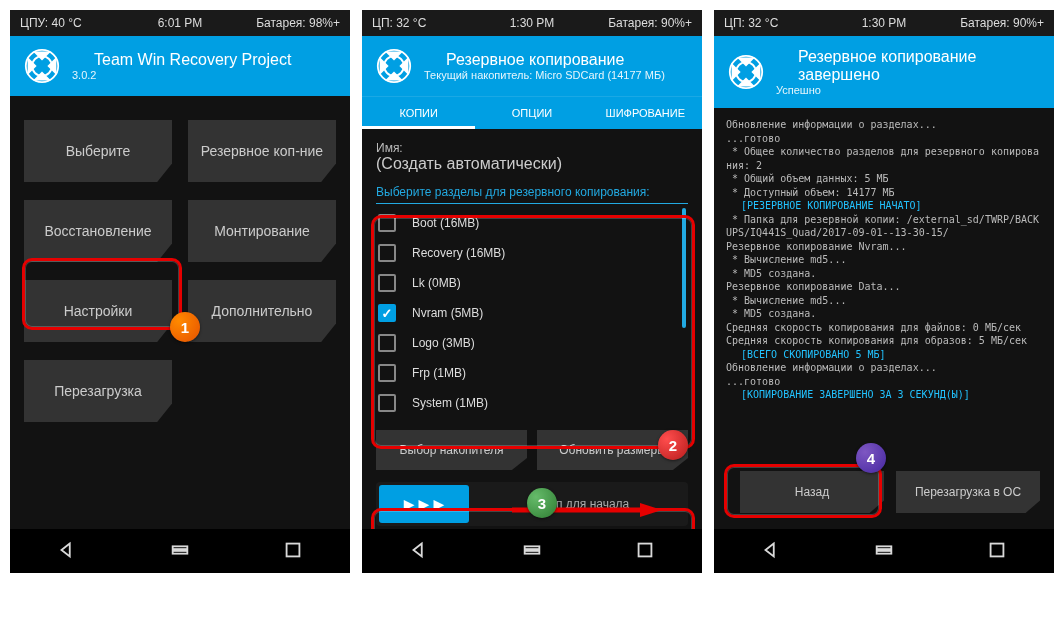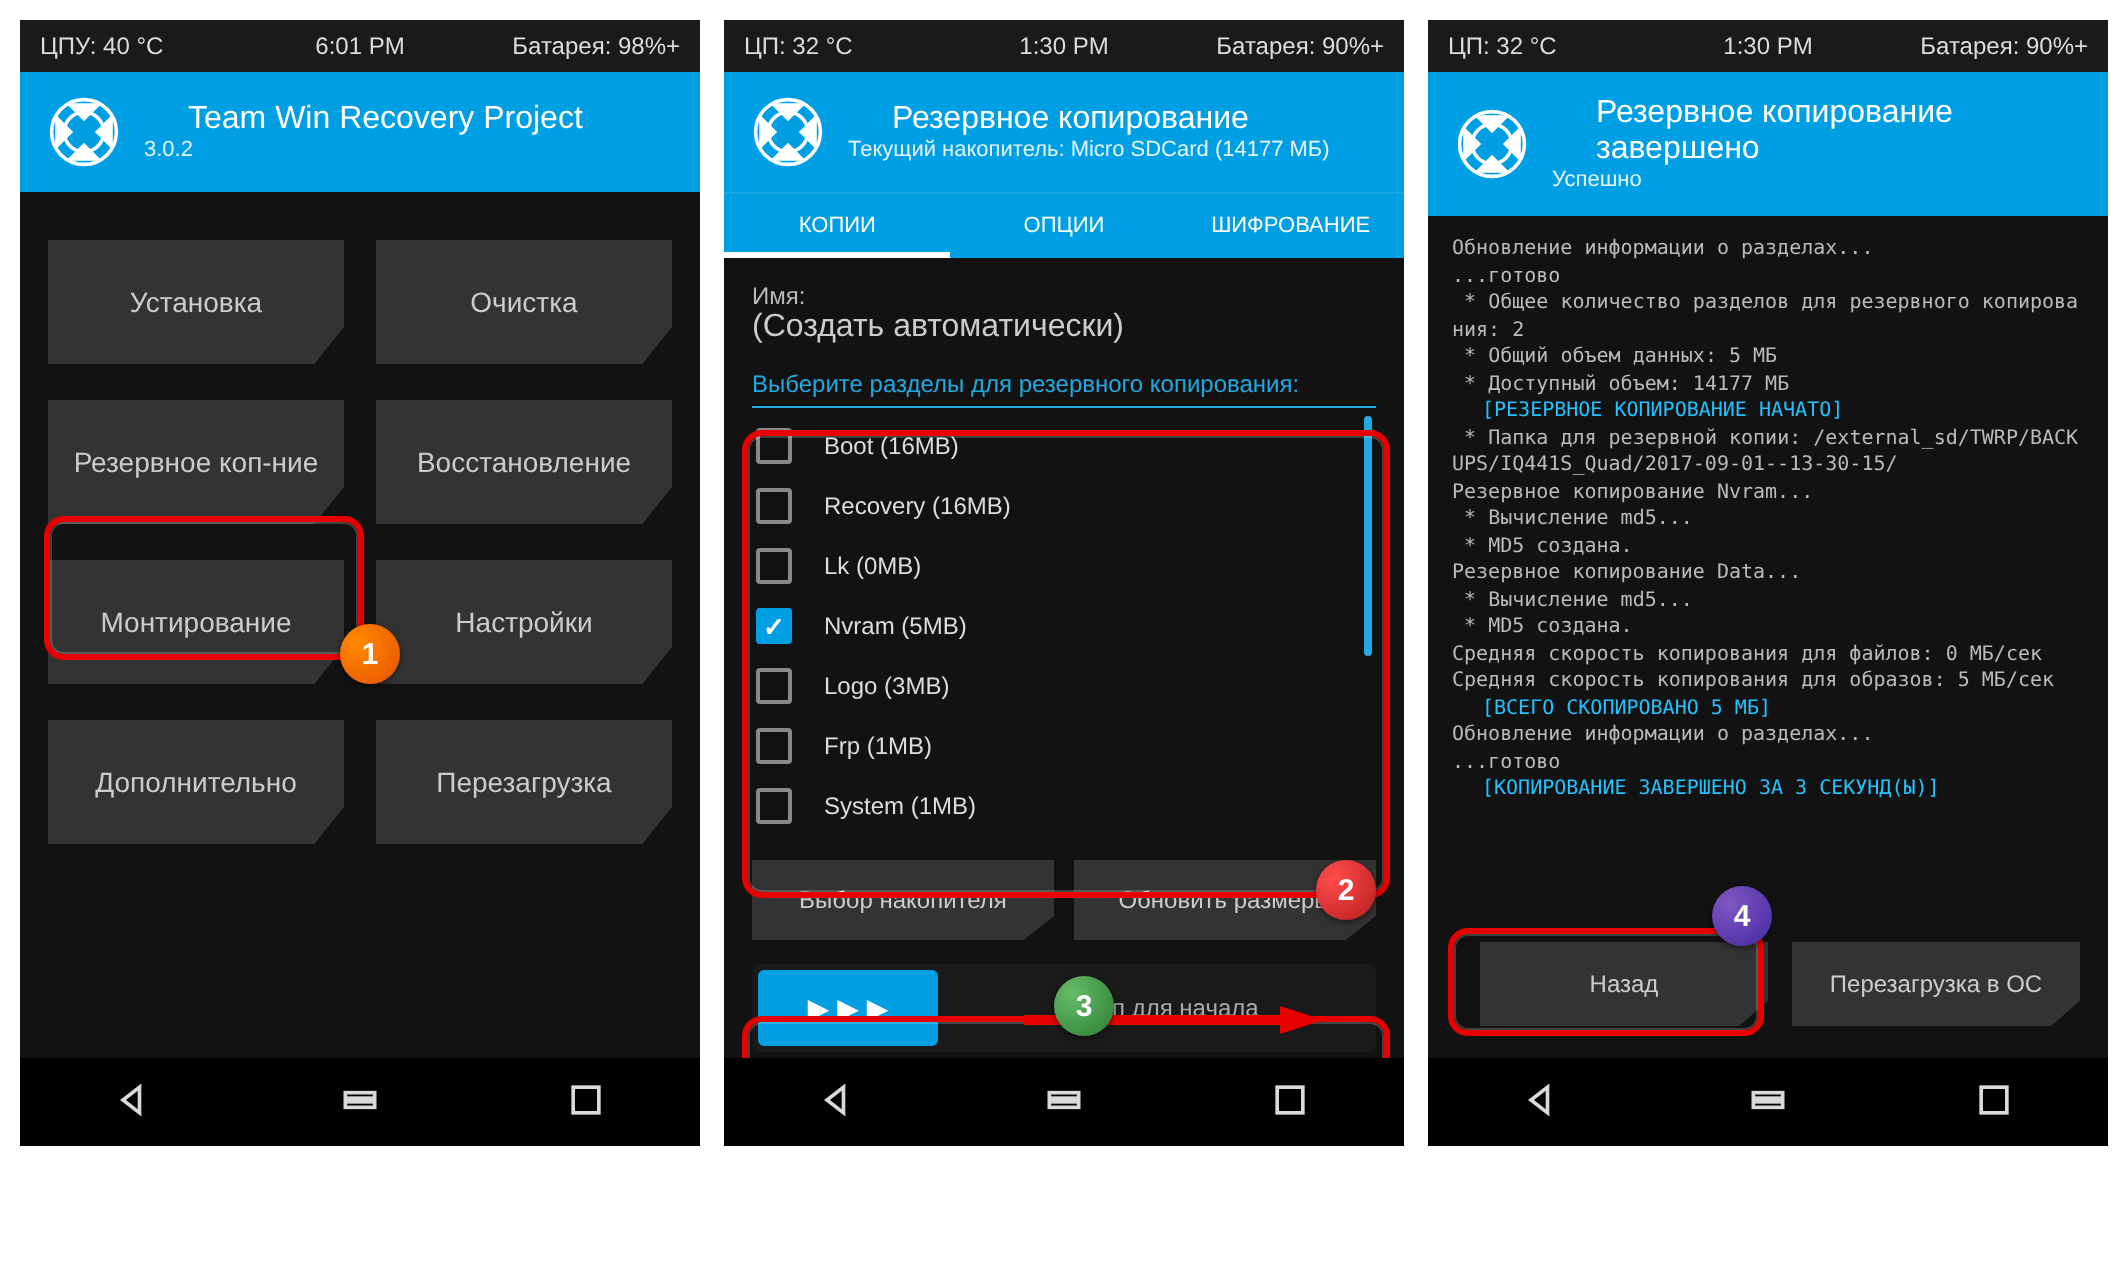--- a/index.html
+++ b/index.html
@@ -87,22 +87,21 @@
             <polygon points="4,10 4,30 14,20" fill="#fff"></polygon>
             <polygon points="36,10 36,30 26,20" fill="#fff"></polygon>
           </svg>
       </div>
       <div class="header-text">
         <div class="header-title">Team Win Recovery Project</div>
         <div class="header-sub">3.0.2</div>
       </div>
     </div>
     <div class="main-grid">
-      <div class="twrp-btn">Установка</div>
-      <div class="twrp-btn">Очистка</div>
+      <div class="twrp-btn">Выберите</div>
       <div class="twrp-btn">Резервное коп-ние</div>
       <div class="twrp-btn">Восстановление</div>
       <div class="twrp-btn">Монтирование</div>
       <div class="twrp-btn">Настройки</div>
       <div class="twrp-btn">Дополнительно</div>
       <div class="twrp-btn">Перезагрузка</div>
     </div>
     <div class="highlight-red" style="top:248px; left:12px; width:160px; height:72px;"></div>
     <div class="badge badge-1" style="top:302px; left:160px;">1</div>
     <div class="nav-bar">

